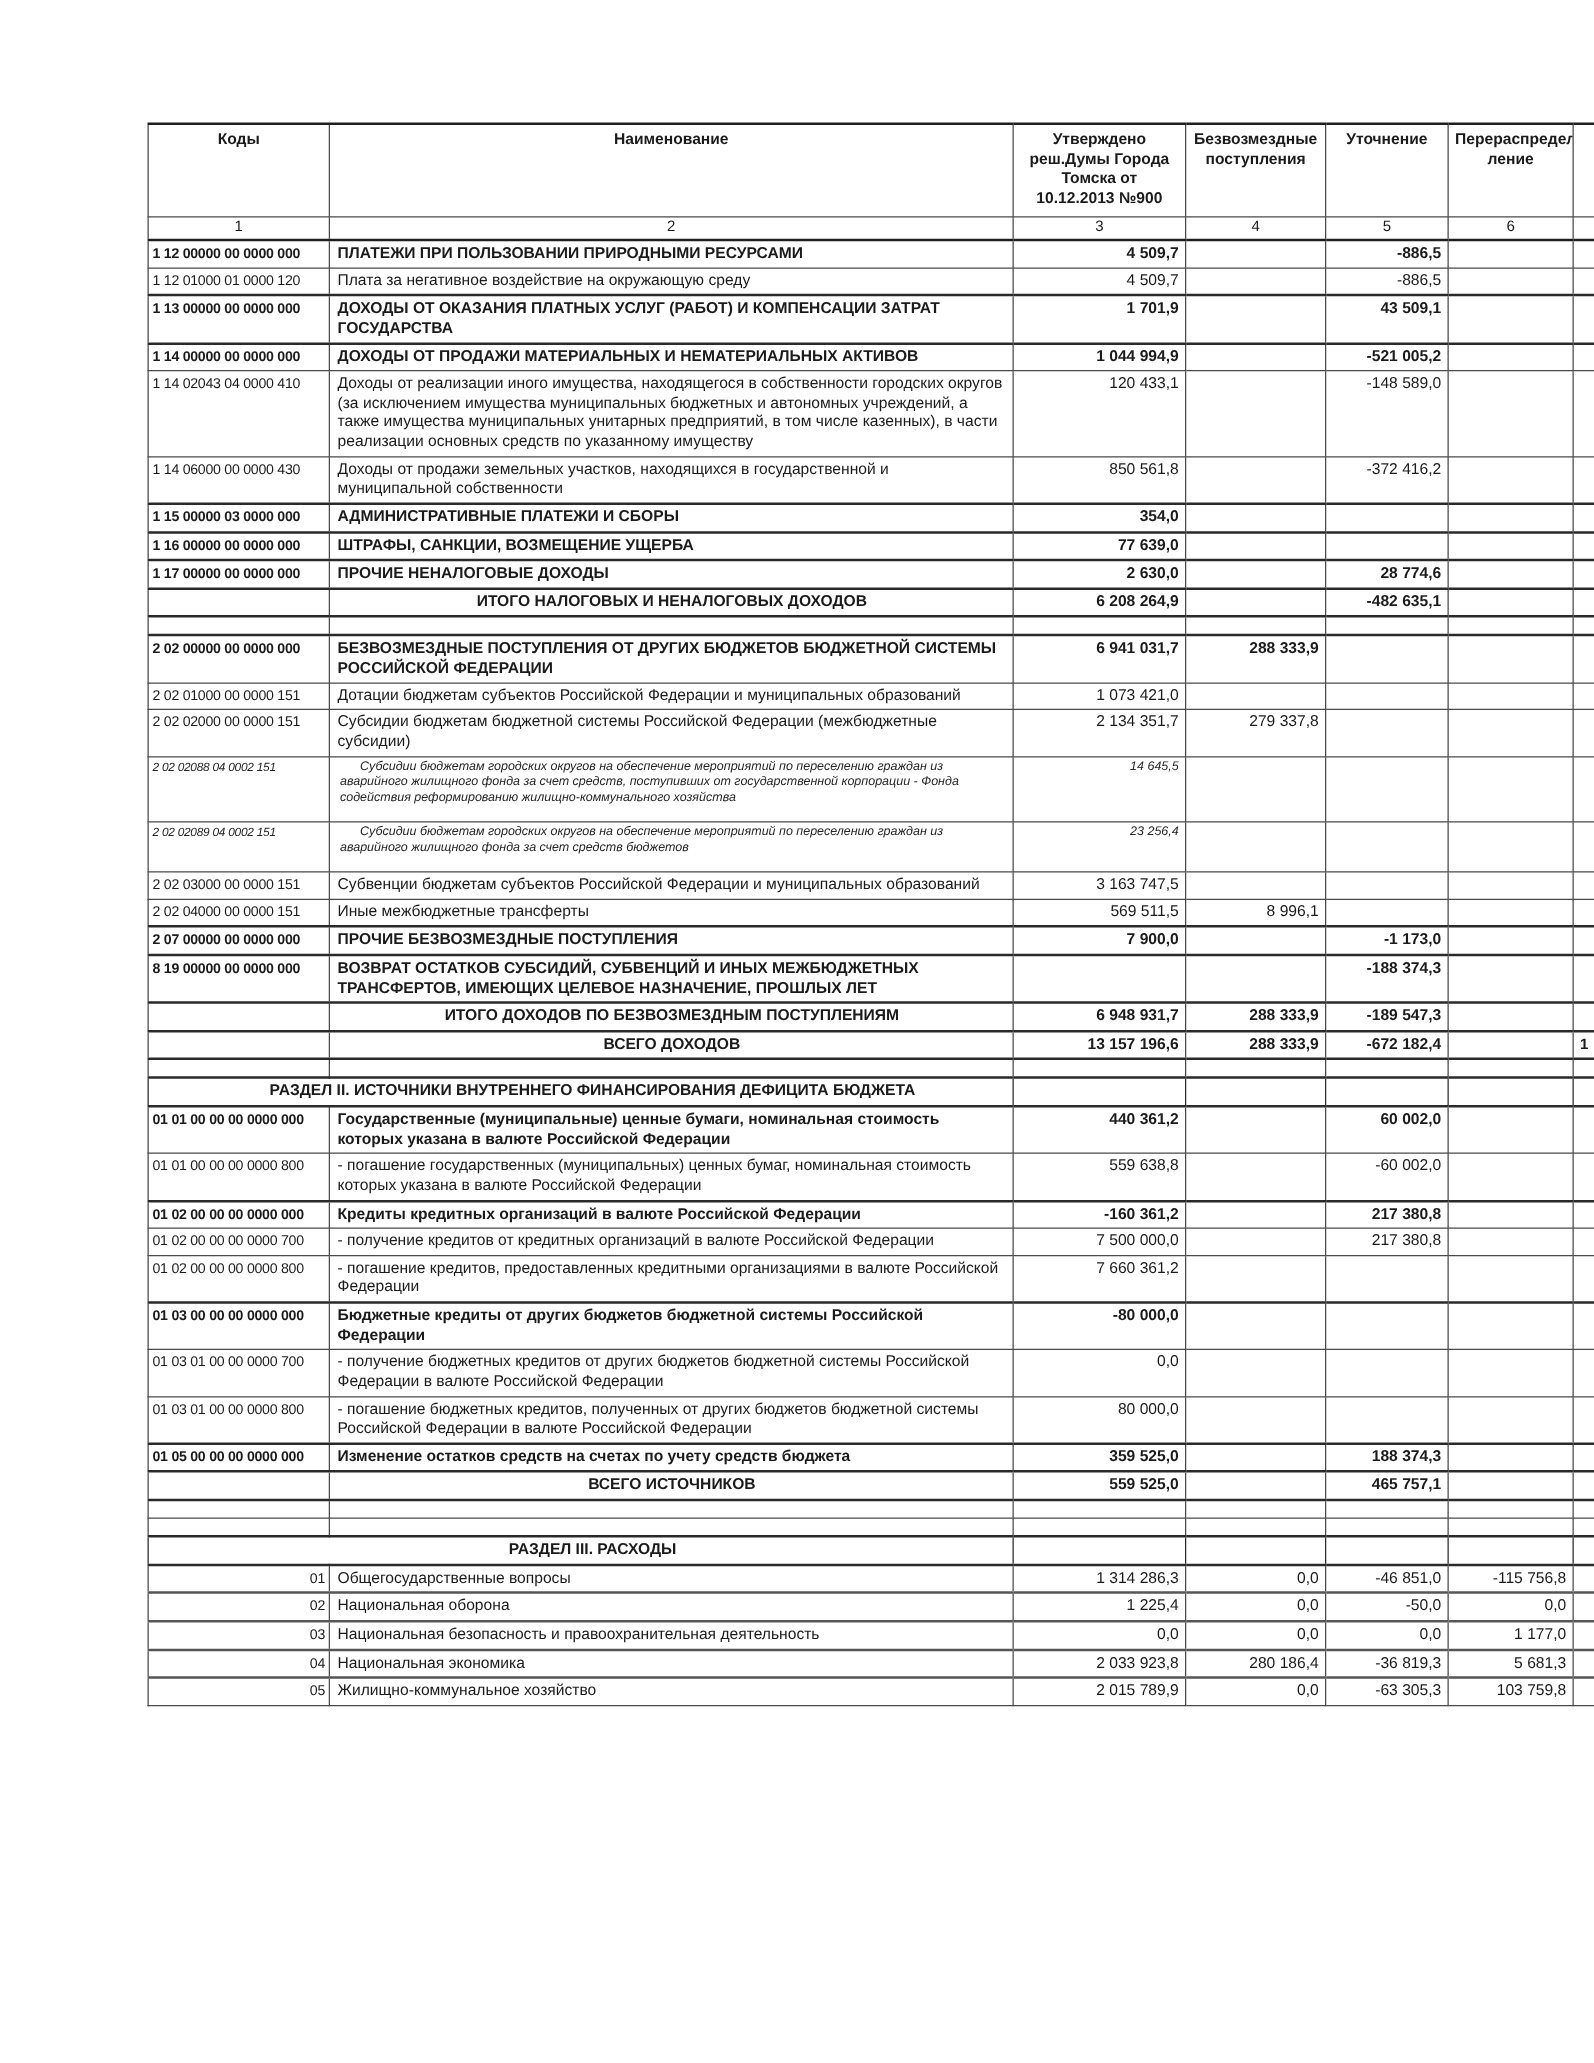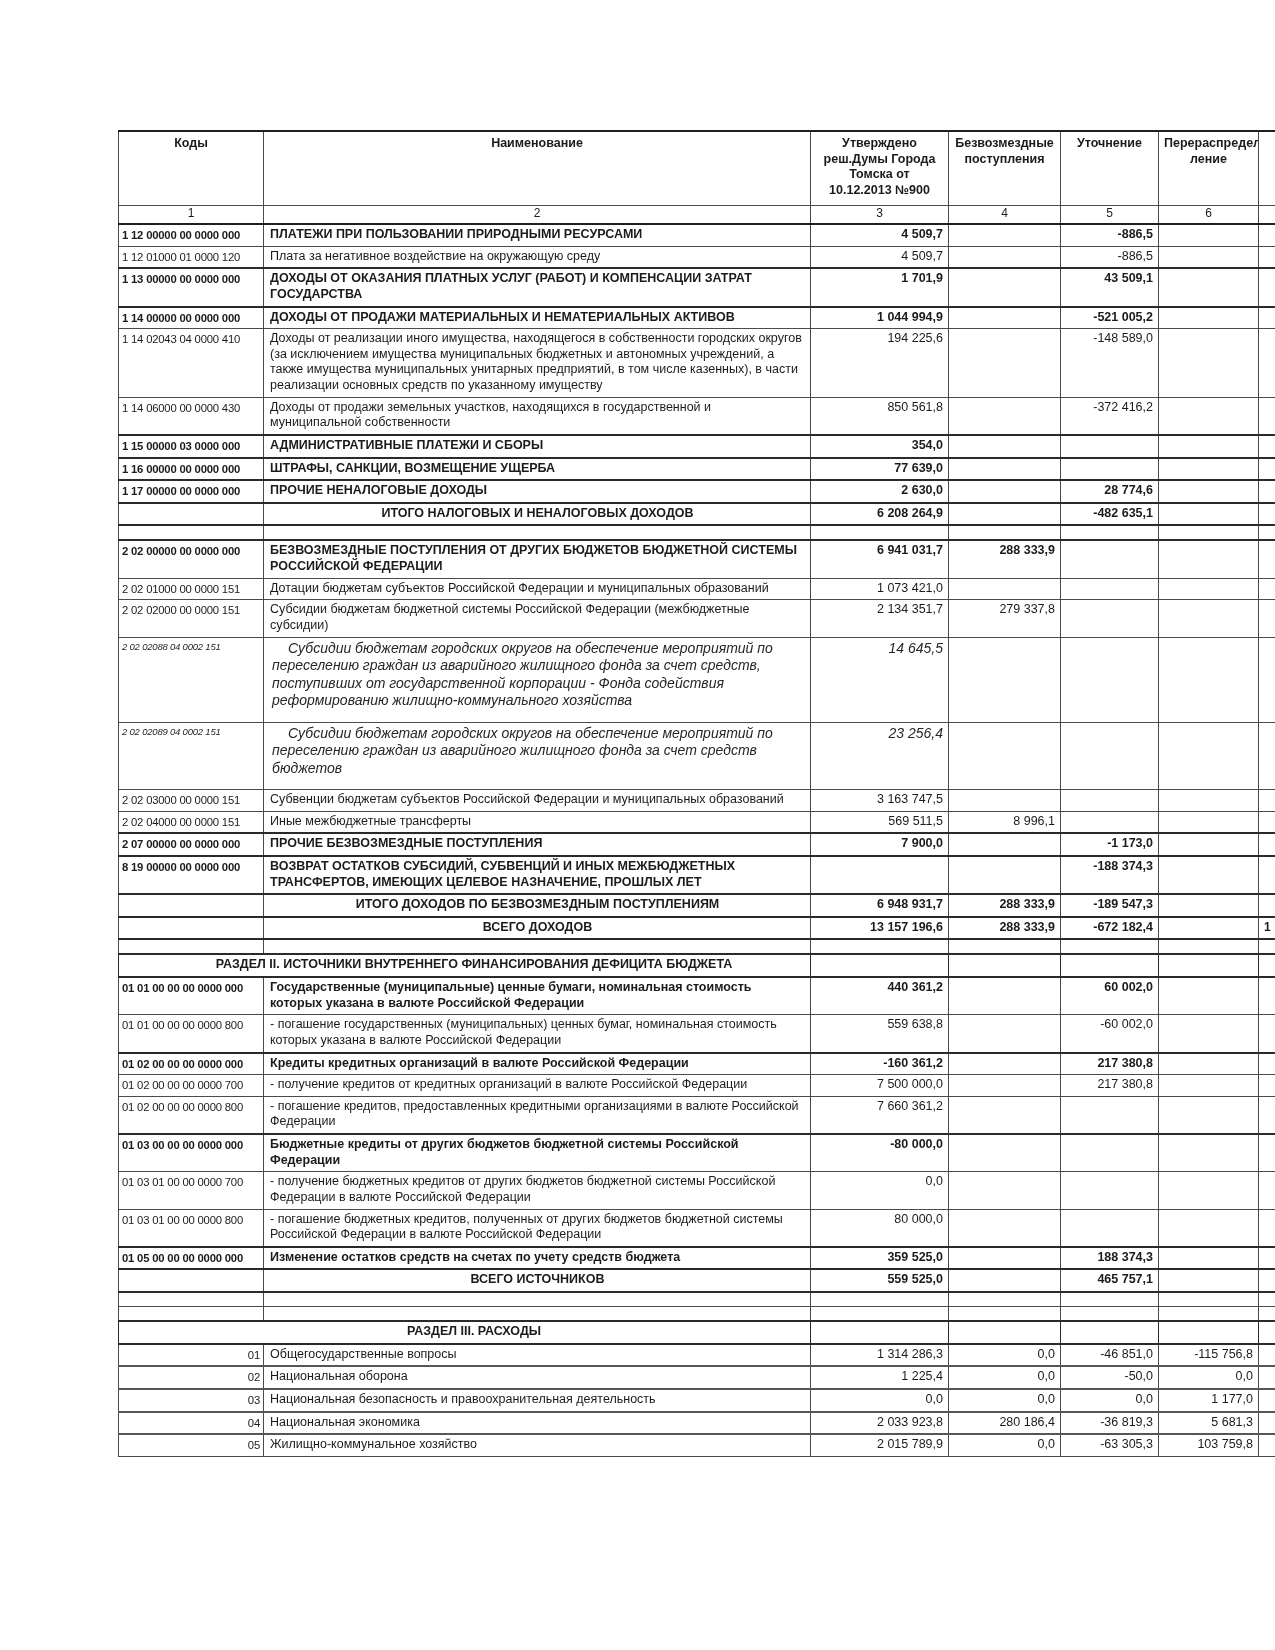--- a/index.html
+++ b/index.html
@@ -1,20 +1,20 @@
 <!DOCTYPE html>
 <html><head>
 <meta charset="utf-8">
 <style>
   html,body{margin:0;padding:0;}
   body{
     width:1275px;height:1650px;overflow:hidden;background:#ffffff;
     font-family:"Liberation Sans",sans-serif;color:#1b1b1b;
   }
-  .page{position:absolute;top:130px;left:118px;width:1157px;}
+  .page{position:absolute;top:98px;left:118px;width:1157px;}
   table{border-collapse:collapse;table-layout:fixed;width:1157px;}
   td{
     border:1px solid #4a4a4a;
     padding:2px 5px 3px 5px;
     vertical-align:top;
     font-size:12.5px;line-height:1.25;
     overflow:hidden;
   }
   td:last-child{border-right:none;}
   
@@ -30,21 +30,21 @@
   
   td.code{font-size:11.3px;padding:3px 2px 2px 3px;white-space:nowrap;letter-spacing:-0.2px;margin-top:15px;}
   td.num{text-align:right;}
   td.cut{padding:2px 2px;text-align:center;font-size:12px;}
   
   tr.bold td{font-weight:bold;border-top-width:2px;border-top-color:#2a2a2a;}
   tr.total td{font-weight:bold;border-top-width:2px;border-top-color:#2a2a2a;border-bottom-width:2px;border-bottom-color:#2a2a2a;}
   tr.total td.label{text-align:center;}
   tr.section td{font-weight:bold;border-top-width:2px;border-bottom-width:2px;border-color:#2a2a2a;}
   tr.section td.label{text-align:center;padding-left:24px;}
-  tr.italic td{font-style:italic;font-size:14px;color:#262626;}
+  tr.italic td{font-style:italic;font-size:10px;color:#262626;}
   tr.italic td.code{font-size:9.5px;}
   tr.italic td.name{padding-left:8px;text-indent:16px;padding-bottom:12px;}
   tr.spacer td{height:13px;padding:0;}
   tr.exp td{border-top-width:2px;border-top-color:#565656;}
   tr.exp td.code{text-align:right;padding-right:3px;padding-left:47px;}
   td.name{padding-left:6px;}
 </style>
 </head>
 <body>
 
@@ -117,21 +117,21 @@
           <td class="name">ДОХОДЫ ОТ ПРОДАЖИ МАТЕРИАЛЬНЫХ И НЕМАТЕРИАЛЬНЫХ АКТИВОВ</td>
           <td class="num">1 044 994,9</td>
           <td class="num"></td>
           <td class="num">-521 005,2</td>
           <td class="num"></td>
           <td class="cut"></td>
         </tr>
         <tr class="norm">
           <td class="code">1 14 02043 04 0000 410</td>
           <td class="name">Доходы от реализации иного имущества, находящегося в собственности городских округов (за исключением имущества муниципальных бюджетных и автономных учреждений, а также имущества муниципальных унитарных предприятий, в том числе казенных), в части реализации основных средств по указанному имуществу</td>
-          <td class="num">194 225,6</td>
+          <td class="num">120 433,1</td>
           <td class="num"></td>
           <td class="num">-148 589,0</td>
           <td class="num"></td>
           <td class="cut"></td>
         </tr>
         <tr class="norm">
           <td class="code">1 14 06000 00 0000 430</td>
           <td class="name">Доходы от продажи земельных участков, находящихся в государственной и муниципальной собственности</td>
           <td class="num">850 561,8</td>
           <td class="num"></td>

